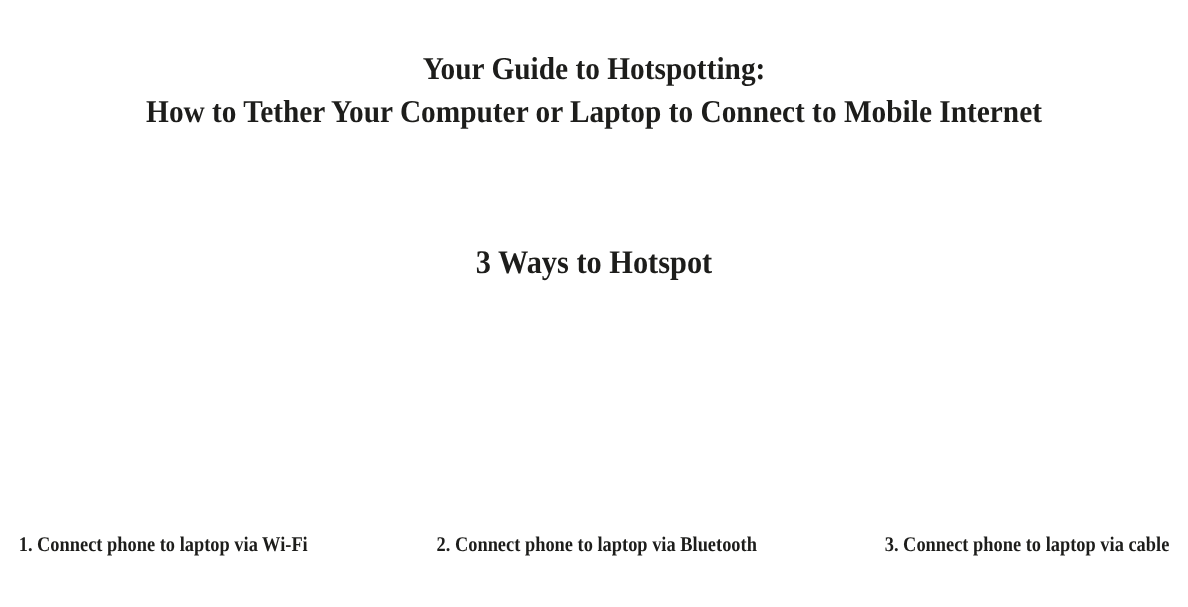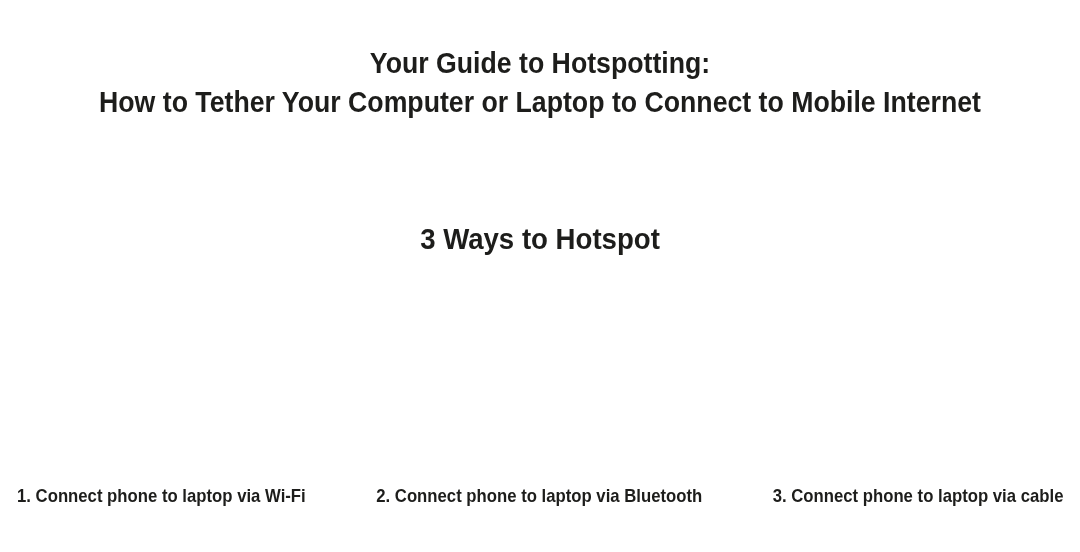--- a/index.html
+++ b/index.html
@@ -6,21 +6,21 @@
     margin: 0;
     padding: 0;
     background: #ffffff;
   }
   .page {
     position: relative;
     width: 1080px;
     height: 552px;
     background: #ffffff;
     overflow: hidden;
-    font-family: Liberation Sans, sans-serif;
+    font-family: Liberation Serif, serif;
     color: #1d1d1b;
   }
   
   .title-block {
     position: absolute;
     top: 44px;
     left: 0;
     width: 1080px;
     text-align: center;
   }

